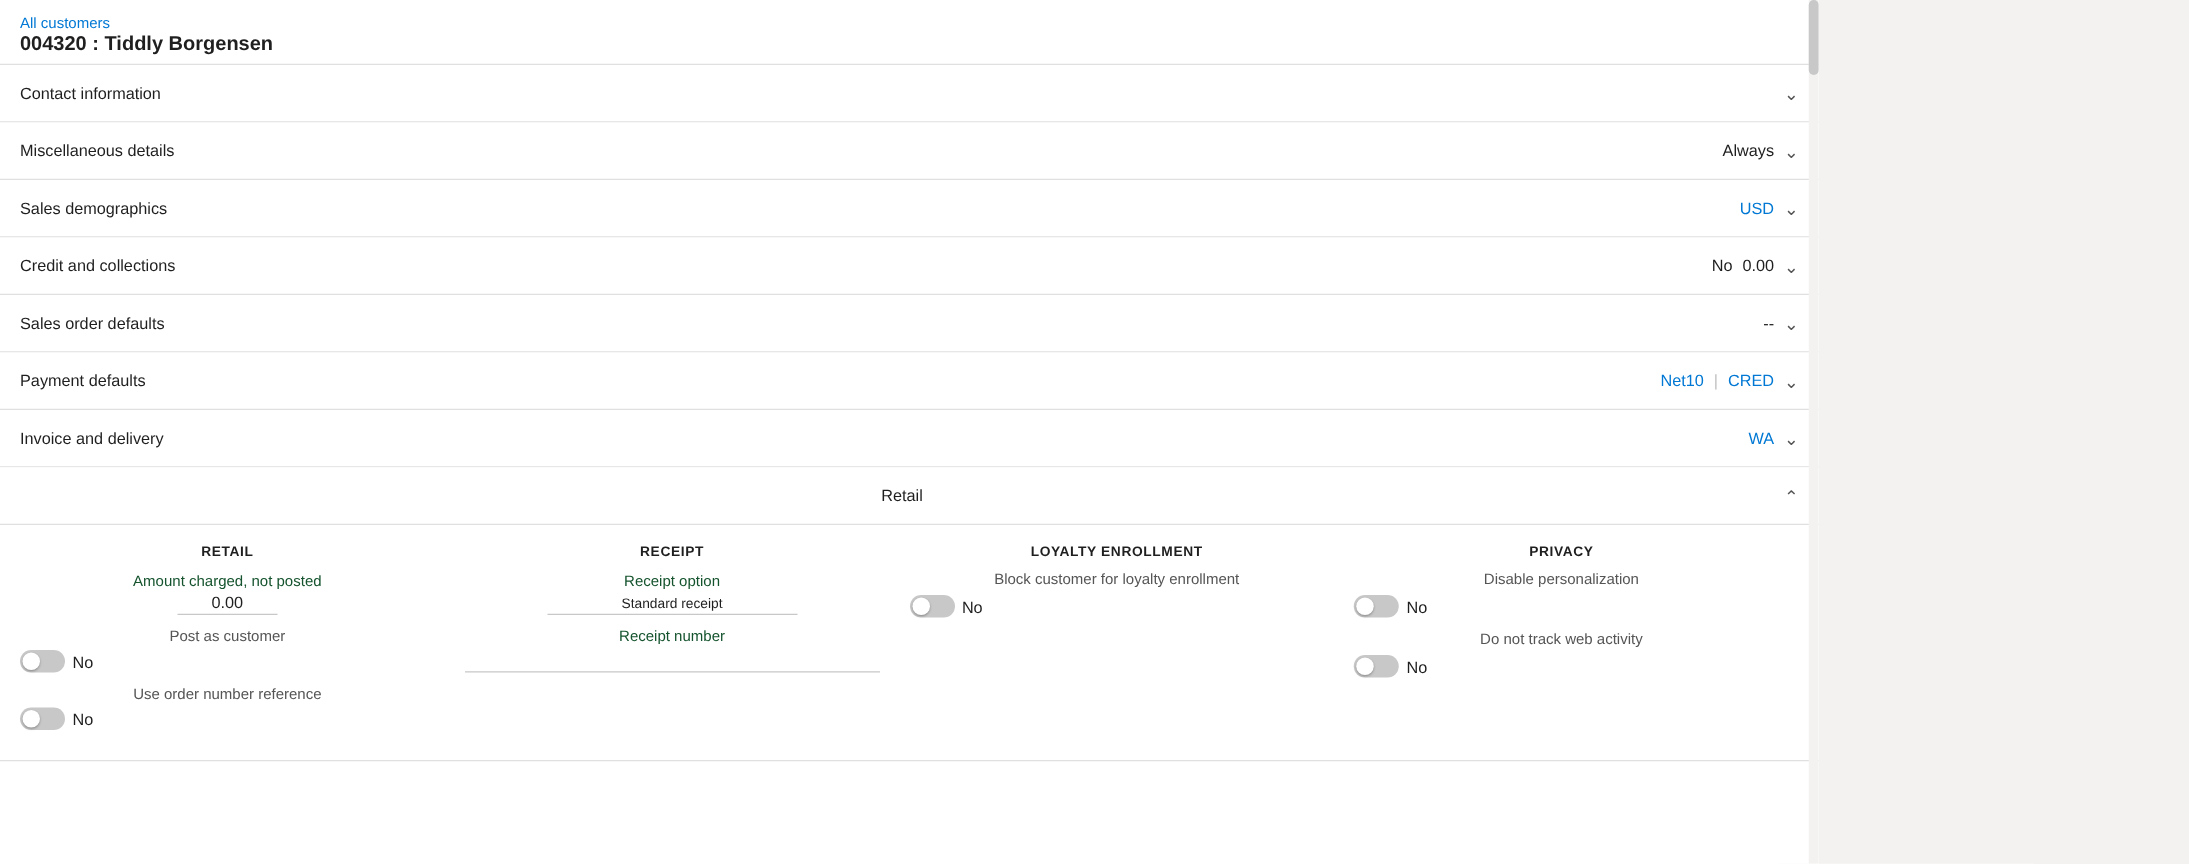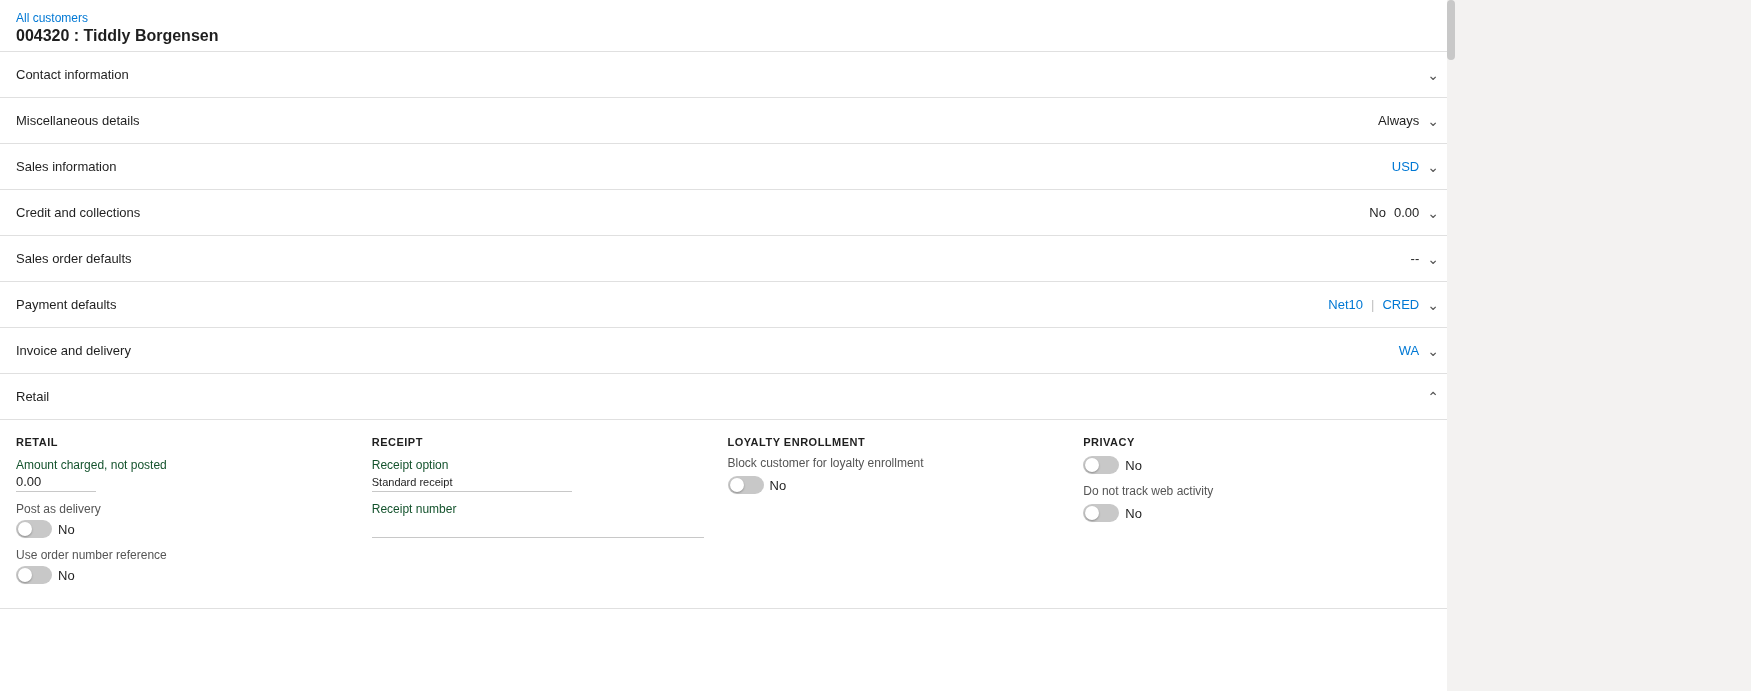--- a/index.html
+++ b/index.html
@@ -71,20 +71,21 @@
       font-size: 13px;
     }
     .chevron-icon {
       font-size: 14px;
       color: #555;
     }
     
     .retail-section {
       background: #fff;
       border-bottom: 1px solid #e0e0e0;
+      text-align: center;
     }
     .retail-header {
       display: flex;
       align-items: center;
       padding: 0 16px;
       height: 46px;
       border-bottom: 1px solid #e0e0e0;
       cursor: pointer;
       background: #fff;
     }
@@ -192,21 +193,21 @@
 
   <div class="section-row">
     <span class="section-title">Miscellaneous details</span>
     <div class="section-summary">
       <span class="section-summary-text">Always</span>
     </div>
     <span class="chevron-icon">⌄</span>
   </div>
 
   <div class="section-row">
-    <span class="section-title">Sales information</span>
+    <span class="section-title">Sales demographics</span>
     <div class="section-summary">
       <span class="section-summary-link">USD</span>
     </div>
     <span class="chevron-icon">⌄</span>
   </div>
 
   <div class="section-row">
     <span class="section-title">Credit and collections</span>
     <div class="section-summary">
       <span class="section-summary-text">No</span>
@@ -247,21 +248,21 @@
       <span class="chevron-icon">⌃</span>
     </div>
     <div class="retail-content">
 
       <div class="retail-col">
         <div class="col-header">RETAIL</div>
         <div class="field-label">Amount charged, not posted</div>
         <div class="field-value">0.00</div>
 
         <div style="margin-top:10px;">
-          <div class="toggle-label-text">Post as delivery</div>
+          <div class="toggle-label-text">Post as customer</div>
           <div class="toggle-container">
             <div class="toggle"></div>
             <span class="toggle-no">No</span>
           </div>
         </div>
 
         <div style="margin-top:10px;">
           <div class="toggle-label-text">Use order number reference</div>
           <div class="toggle-container">
             <div class="toggle"></div>
@@ -284,20 +285,21 @@
         <div class="col-header">LOYALTY ENROLLMENT</div>
         <div class="toggle-label-text">Block customer for loyalty enrollment</div>
         <div class="toggle-container" style="margin-top:6px;">
           <div class="toggle"></div>
           <span class="toggle-no">No</span>
         </div>
       </div>
 
       <div class="retail-col">
         <div class="col-header">PRIVACY</div>
+        <div class="toggle-label-text">Disable personalization</div>
         <div class="toggle-container" style="margin-top:6px;">
           <div class="toggle"></div>
           <span class="toggle-no">No</span>
         </div>
 
         <div style="margin-top:10px;">
           <div class="toggle-label-text">Do not track web activity</div>
           <div class="toggle-container" style="margin-top:6px;">
             <div class="toggle"></div>
             <span class="toggle-no">No</span>

